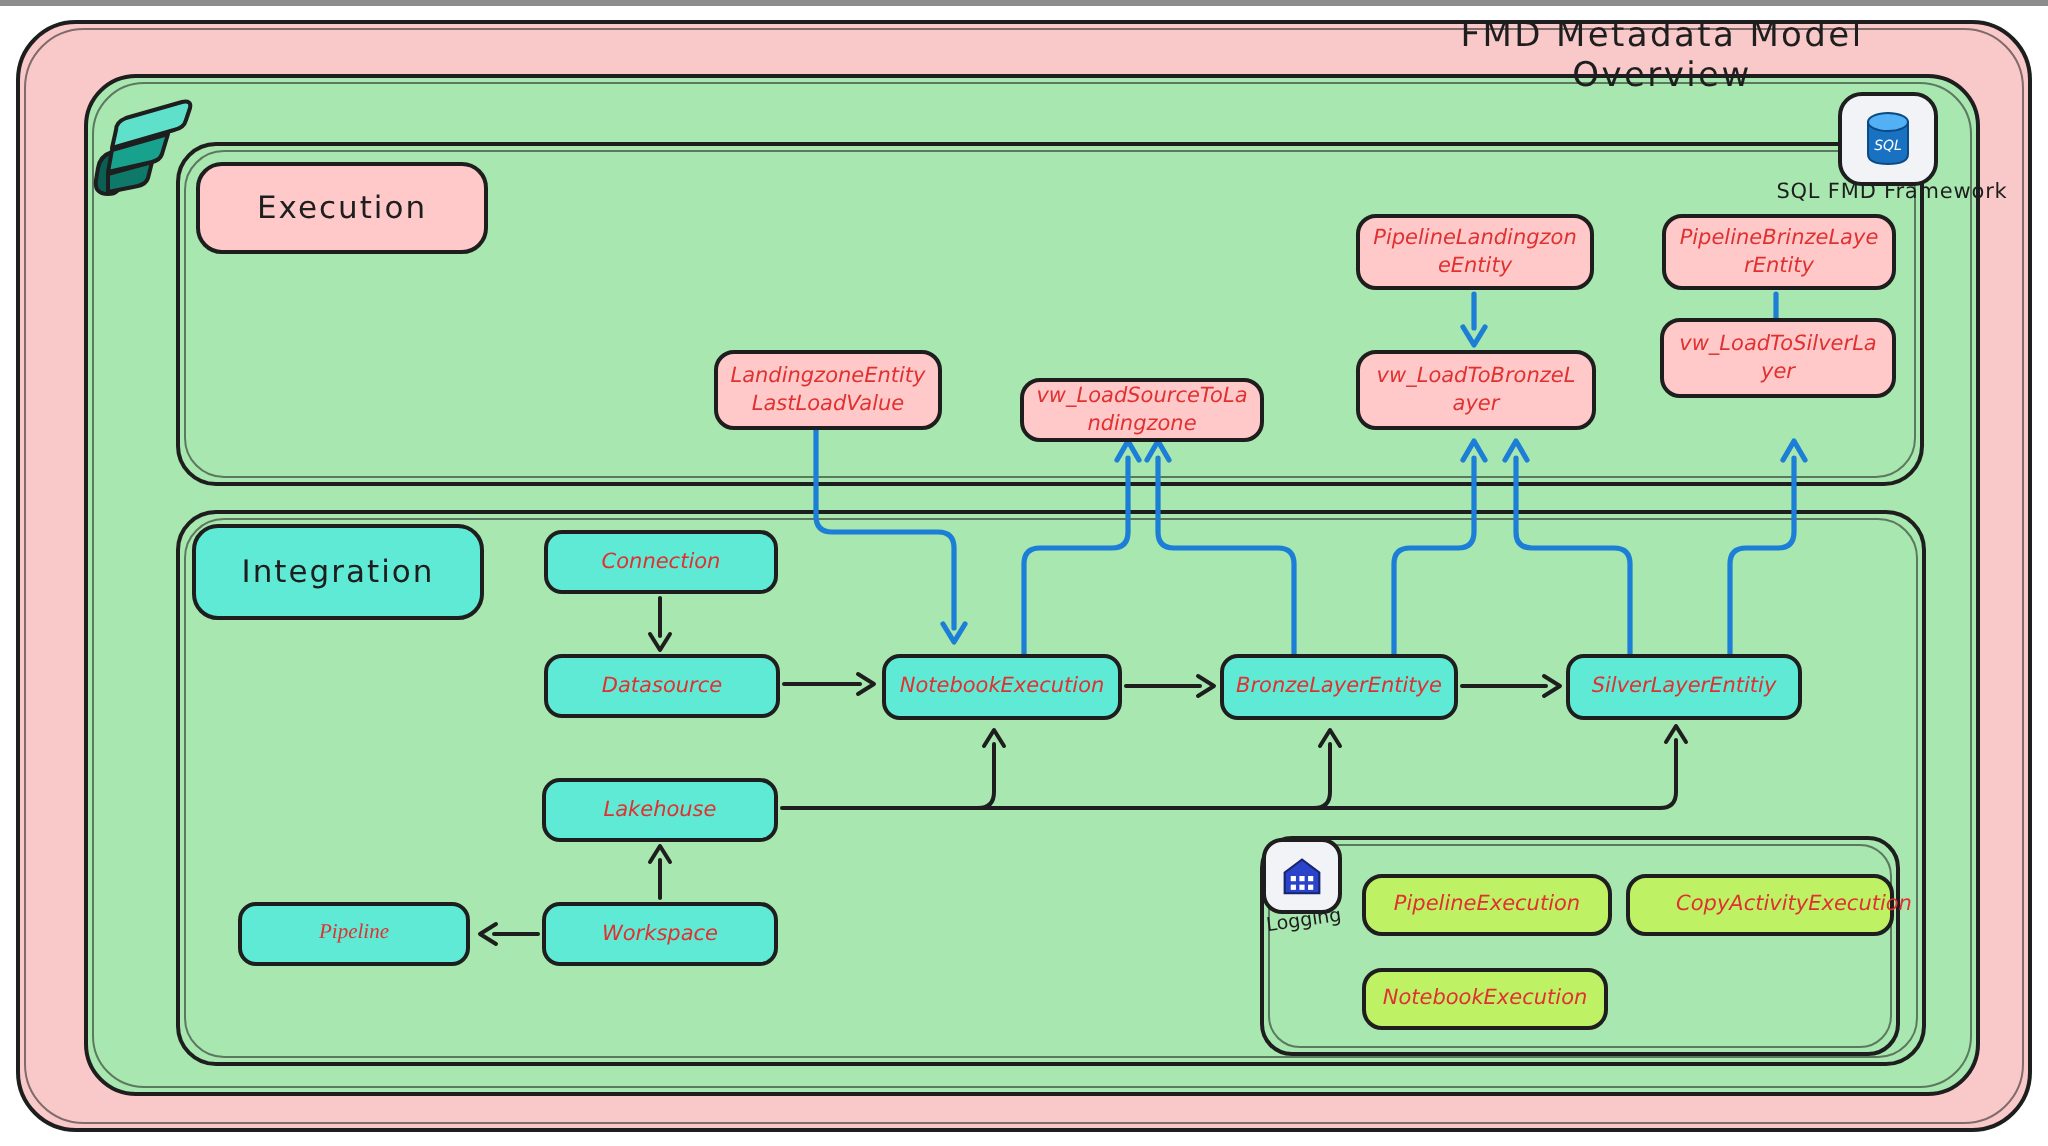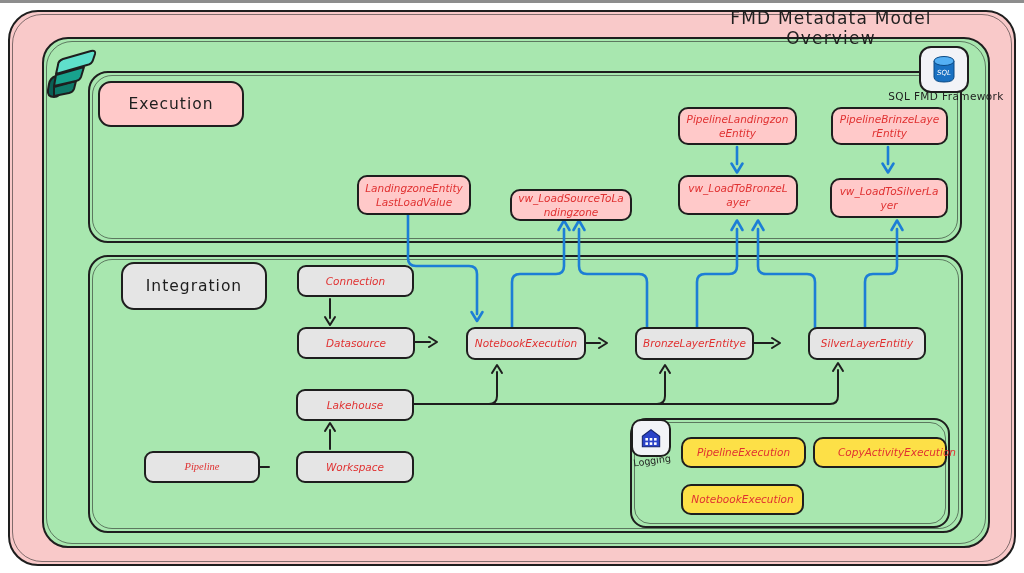--- a/index.html
+++ b/index.html
@@ -9,22 +9,22 @@
   
   .sketch::after{content:"";position:absolute;inset:2px;border:1.4px solid rgba(30,30,30,.55);border-radius:inherit;pointer-events:none;}
   .outer-pink{left:8px;top:10px;width:1008px;height:556px;border-radius:30px;background:#f9c9c9;}
   .main-green{left:42px;top:37px;width:948px;height:511px;border-radius:26px;background:#a8e7af;}
   .section{background:transparent;border-width:2.4px;}
   .sec-execution{left:88px;top:71px;width:874px;height:172px;border-radius:20px;}
   .sec-integration{left:88px;top:255px;width:875px;height:278px;border-radius:20px;}
   .sec-logging{left:630px;top:418px;width:320px;height:110px;border-radius:16px;}
   .node{position:absolute;box-sizing:border-box;border:2px solid #1e1e1e;display:flex;align-items:center;justify-content:center;text-align:center;padding:2px 6px;line-height:1.35;}
   .pink{background:#ffc9c9;border-radius:10px;color:#e03131;font-size:10.5px;font-style:italic;word-break:break-all;}
-  .blue{background:#e5e5e5;border-radius:9px;color:#e03131;font-size:10.5px;font-style:italic;white-space:nowrap;margin-left:25px;}
-  .yellow{background:#fde047;border-radius:10px;color:#e03131;font-size:10.5px;font-style:italic;white-space:nowrap;}
+  .blue{background:#5eead4;border-radius:9px;color:#e03131;font-size:10.5px;font-style:italic;white-space:nowrap;}
+  .yellow{background:#bef264;border-radius:10px;color:#e03131;font-size:10.5px;font-style:italic;white-space:nowrap;}
   .label-box{color:#1e1e1e;font-size:15.5px;font-style:normal;letter-spacing:1px;border-radius:13px;}
   .title{position:absolute;left:698px;top:8px;width:266px;text-align:center;color:#1e1e1e;font-size:17px;letter-spacing:1.2px;font-weight:500;}
   .framework-label{position:absolute;left:880px;top:90px;width:132px;text-align:center;color:#1e1e1e;font-size:10.5px;letter-spacing:.4px;}
   .icon-tile{position:absolute;box-sizing:border-box;background:#f2f3f7;border:2px solid #1e1e1e;border-radius:12px;display:flex;align-items:center;justify-content:center;text-decoration:underline;}
   .sql-tile{left:919px;top:46px;width:50px;height:47px;}
   .log-tile{left:631px;top:419px;width:40px;height:38px;border-radius:10px;}
   .log-label{position:absolute;left:627px;top:455px;width:50px;text-align:center;color:#1e1e1e;font-size:9.5px;transform:rotate(-8deg);}
   svg.arrows{position:absolute;left:0;top:0;width:1024px;height:573px;pointer-events:none;}
   .fabric-logo{position:absolute;left:44px;top:46px;width:58px;height:54px;}
 </style>
@@ -149,21 +149,21 @@
   </div>
   <div class="node pink" style="left:678px;top:107px;width:119px;height:38px;">
     <span>PipelineLandingzoneEntity</span>
   </div>
   <div class="node pink" style="left:678px;top:175px;width:120px;height:40px;">
     <span>vw_LoadToBronzeLayer</span>
   </div>
   <div class="node pink" style="left:831px;top:107px;width:117px;height:38px;">
     <span>PipelineBrinzeLayerEntity</span>
   </div>
-  <div class="node pink" style="left:830px;top:178px;width:118px;height:40px;">
+  <div class="node pink" style="left:830px;top:159px;width:118px;height:40px;">
     <span>vw_LoadToSilverLayer</span>
   </div>
 
   <div class="node blue label-box" style="left:96px;top:262px;width:146px;height:48px;">
     <span>Integration</span>
   </div>
   <div class="node blue" style="left:272px;top:265px;width:117px;height:32px;">
     <span>Connection</span>
   </div>
   <div class="node blue" style="left:272px;top:327px;width:118px;height:32px;">

